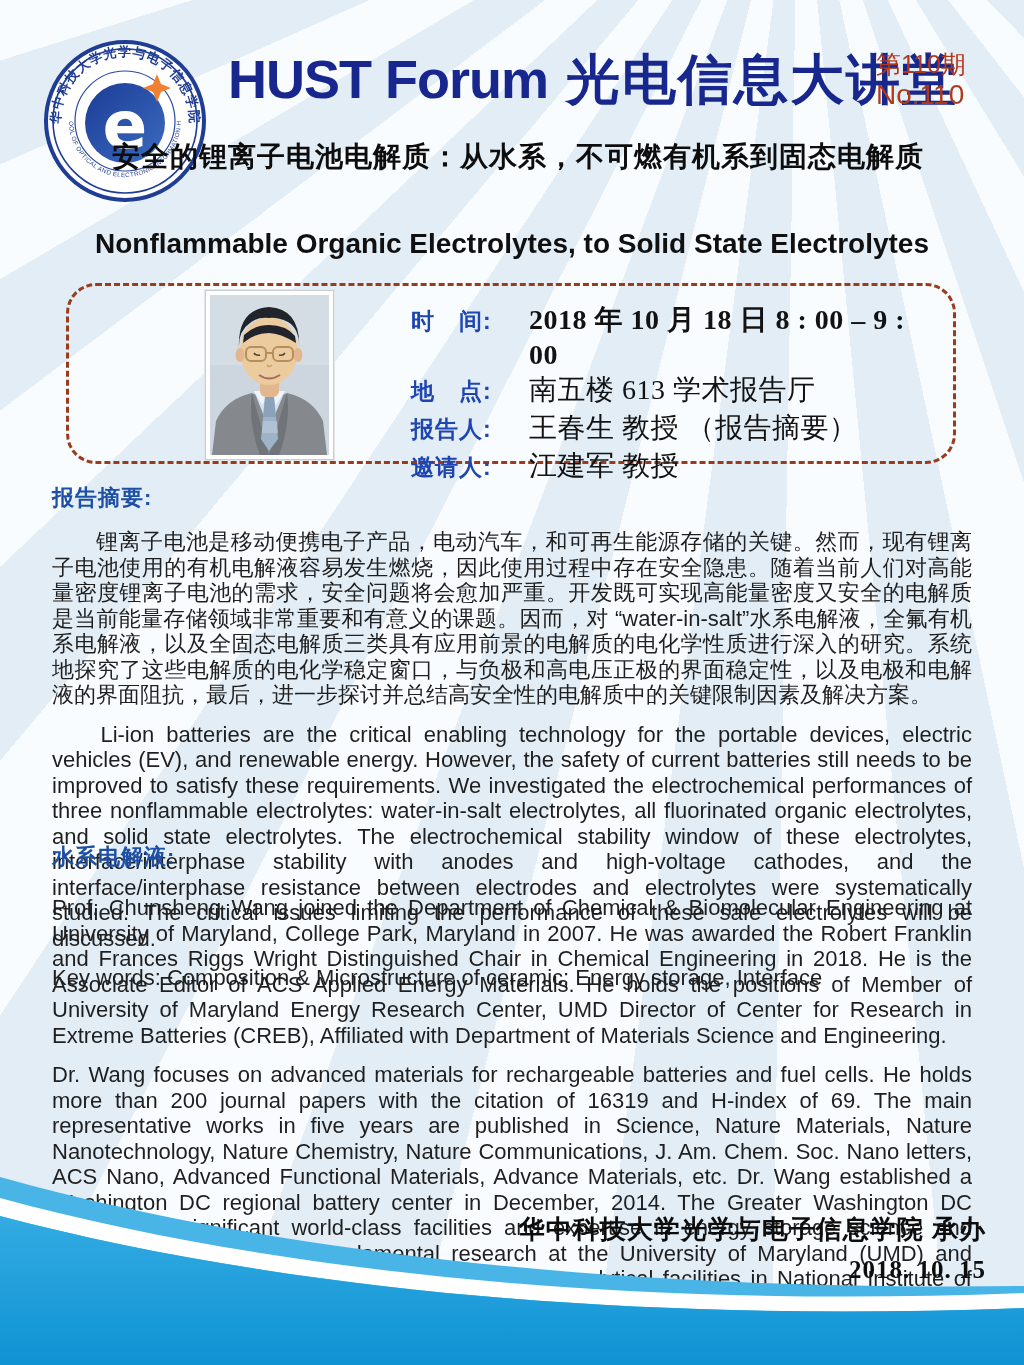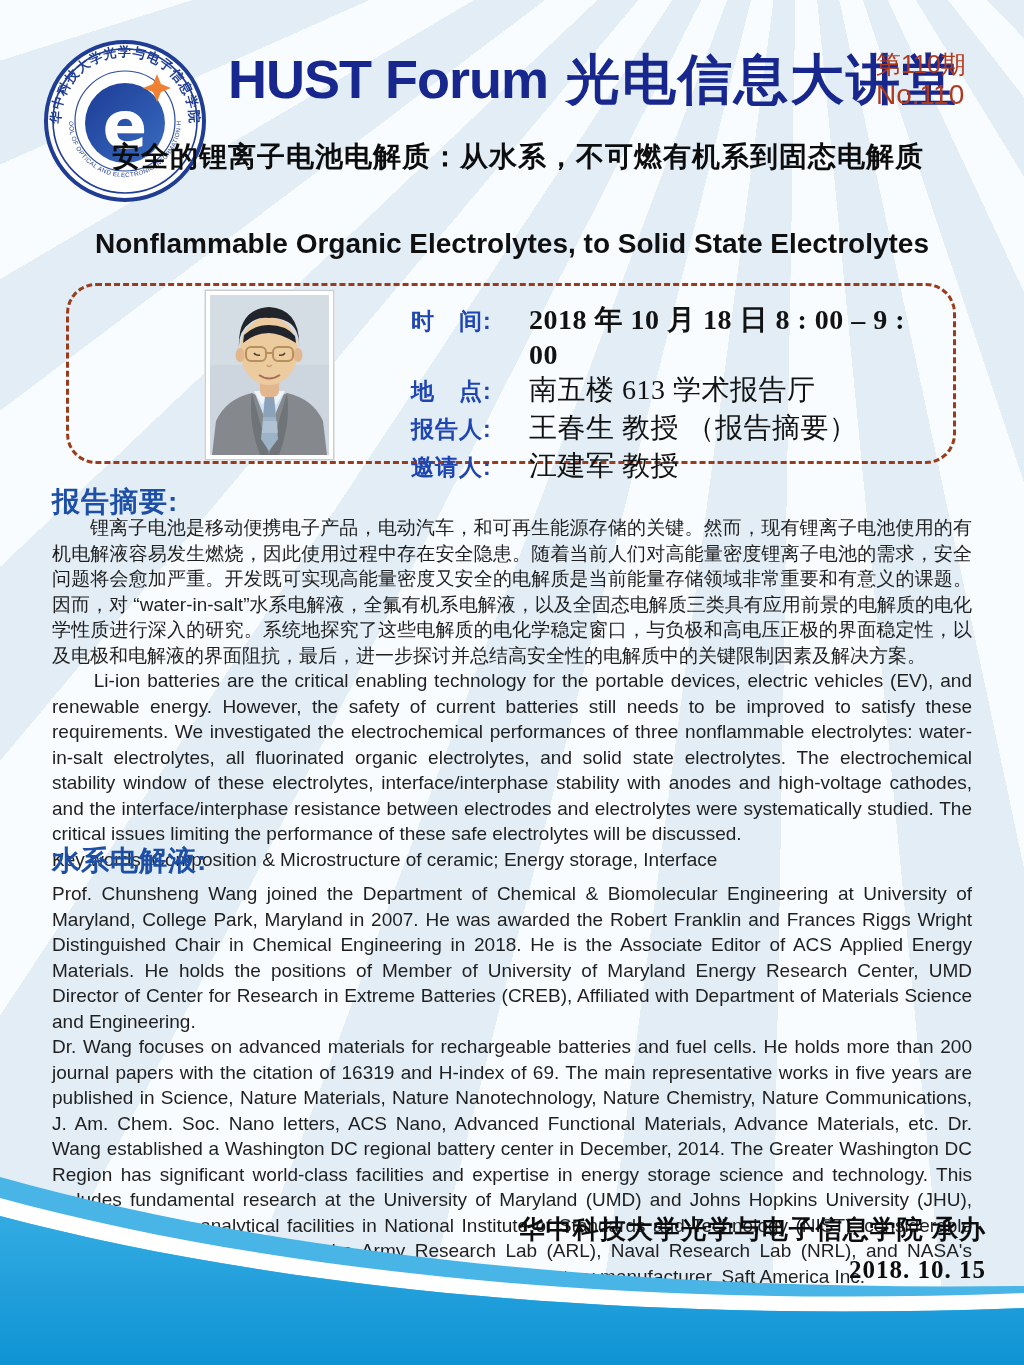--- a/index.html
+++ b/index.html
@@ -58,30 +58,30 @@
   }
   .info-value{
     font-family:"Liberation Serif", serif; font-weight:bold;
     font-size:28px; color:#121212; letter-spacing:0.5px;
   }
   .info-row:nth-child(2) .info-value,
   .info-row:nth-child(3) .info-value,
   .info-row:nth-child(4) .info-value{ font-weight:normal; }
   
   .sec-heading{
-    position:absolute; left:52px; font-size:28px; font-weight:bold;
+    position:absolute; left:52px; font-size:22px; font-weight:bold;
     color:#1d4fa6; letter-spacing:1px;
   }
   .h-abstract{ top:483px; }
   .h-bio{ top:842px; }
   .flow{ position:absolute; left:52px; right:52px; }
   .abstract-flow{ top:515px; }
   .bio-flow{ top:881px; }
   .flow p{
-    font-size:19px; line-height:25.5px; text-align:justify; color:#1f1f1f;
+    font-size:22px; line-height:25.5px; text-align:justify; color:#1f1f1f;margin-top:14px;
   }
   .p-zh{ text-indent:2em; }
   .p-en{ text-indent:2.2em; }
   .p-kw{ text-indent:0; text-align:left; }
   .bio-flow p{ text-indent:0; }
   
   .footer{
     position:absolute; right:38px; top:1212px; text-align:right; color:#0d0d0d;
   }
   .organizer{ font-size:26px; font-weight:bold; letter-spacing:1px; }

